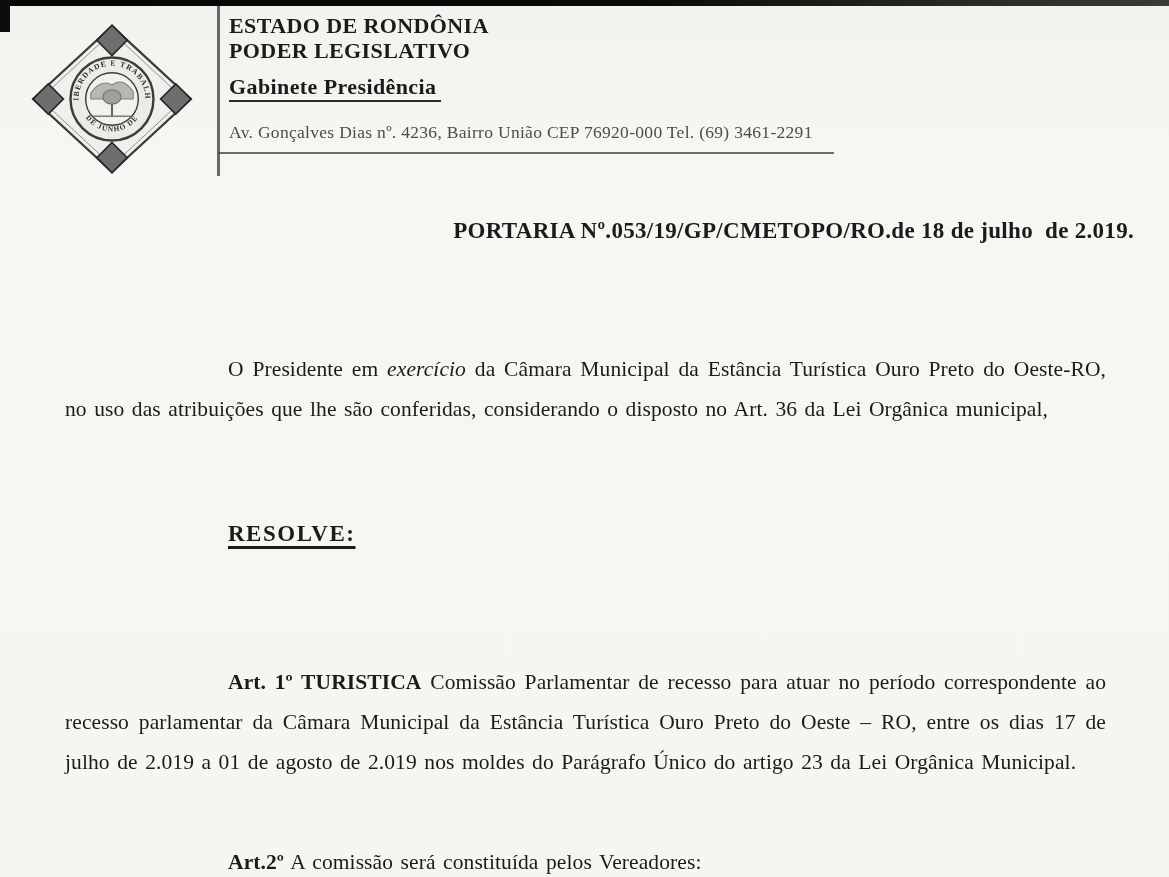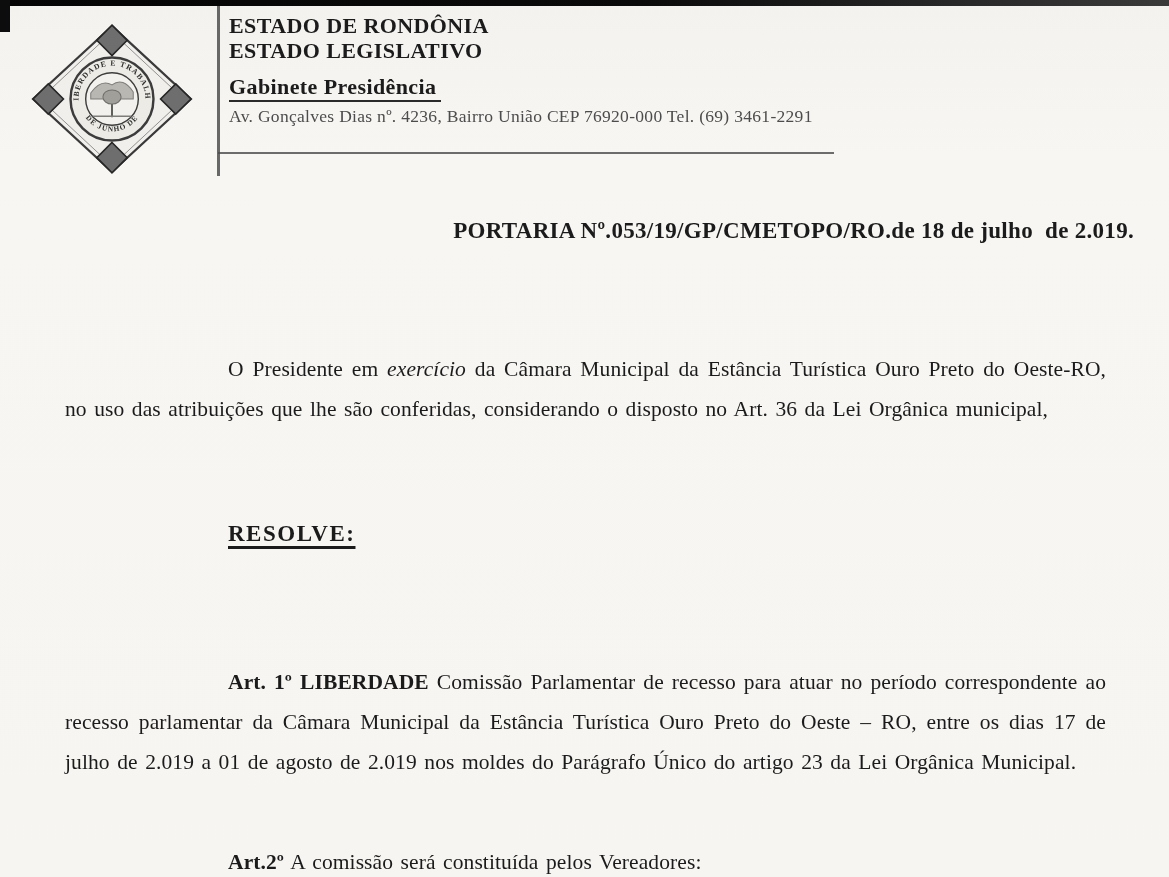--- a/index.html
+++ b/index.html
@@ -15,21 +15,21 @@
     background: linear-gradient(90deg,#050505 0%,#0a0a0a 55%,#262626 80%,#3a3a3a 100%);
   }
   .corner-smudge { left:0; top:0; width:10px; height:32px; background:#0d0d0d; }
   .v-divider { left:217px; top:6px; width:2.5px; height:170px; background:#4f4f4f; opacity:.85; }
   .header-block { left:229px; top:13px; width:930px; }
   .h-line { font-size:22px; font-weight:bold; line-height:25px; letter-spacing:.4px; white-space:nowrap; }
   .h-gabinete {
     display:inline-block; font-size:22px; font-weight:bold; line-height:27px; margin-top:10px;
     border-bottom:2.5px solid #2a2a2a; padding-right:5px; letter-spacing:.4px;
   }
-  .h-address { font-size:17.5px; color:#4c4c4c; margin-top:4px; letter-spacing:.3px; white-space:nowrap; }
+  .h-address { font-size:17.5px; color:#4c4c4c; margin-top:20px; letter-spacing:.3px; white-space:nowrap; }
   .header-rule { left:218px; top:152px; width:616px; height:2px; background:#4a4a4a; opacity:.8; }
   .portaria-row {
     left:65px; top:218px; width:1069px; display:flex; justify-content:flex-end;
     font-size:23px; font-weight:bold; letter-spacing:.3px;
   }
   .para {
     left:65px; width:1041px; font-size:21.5px; line-height:40px;
     text-align:justify; text-indent:163px; word-spacing:2px; letter-spacing:.1px;
   }
   .p1 { top:327px; }
@@ -80,39 +80,39 @@
     <text font-size="7.2" font-weight="bold" fill="#2e2e2e" letter-spacing="1.1">
       <textPath href="#arcBottom" startOffset="50%" text-anchor="middle">DE JUNHO DE</textPath>
     </text>
   </svg>
 </div>
 
 <div class="abs v-divider"></div>
 
 <div class="abs header-block">
   <div class="h-line">ESTADO DE RONDÔNIA</div>
-  <div class="h-line">ESTADO LEGISLATIVO</div>
+  <div class="h-line">PODER LEGISLATIVO</div>
   <div>
     <span class="h-gabinete">Gabinete Presidência</span>
   </div>
   <div class="h-address">Av. Gonçalves Dias nº. 4236, Bairro União CEP 76920-000 Tel. (69) 3461-2291</div>
 </div>
 
 <div class="abs header-rule"></div>
 
 <div class="abs portaria-row">
   <span class="t">PORTARIA Nº.053/19/GP/CMETOPO/RO.</span>
   <span class="t">de 18 de julho  de 2.019.</span>
 </div>
 
 <p class="abs para p1">
   <span class="t">O Presidente em </span><span class="it t">exercício</span><span class="t"> da Câmara Municipal da Estância Turística Ouro Preto do Oeste-RO, no uso das atribuições que lhe são conferidas, considerando o disposto no Art. 36 da Lei Orgânica municipal,</span>
 </p>
 
 <div class="abs resolve">RESOLVE:</div>
 
 <p class="abs para art1">
-  <span class="b t">Art. 1º LIBERDADE</span><span class="t"> Comissão Parlamentar de recesso para atuar no período correspondente ao recesso parlamentar da Câmara Municipal da Estância Turística Ouro Preto do Oeste – RO, entre os dias 17 de julho de 2.019 a 01 de agosto de 2.019 nos moldes do Parágrafo Único do artigo 23 da Lei Orgânica Municipal.</span>
+  <span class="b t">Art. 1º TURISTICA</span><span class="t"> Comissão Parlamentar de recesso para atuar no período correspondente ao recesso parlamentar da Câmara Municipal da Estância Turística Ouro Preto do Oeste – RO, entre os dias 17 de julho de 2.019 a 01 de agosto de 2.019 nos moldes do Parágrafo Único do artigo 23 da Lei Orgânica Municipal.</span>
 </p>
 
 <p class="abs para art2">
   <span class="b t">Art.2º</span><span class="t"> A comissão será constituída pelos Vereadores:</span>
 </p>
 
 </body></html>

